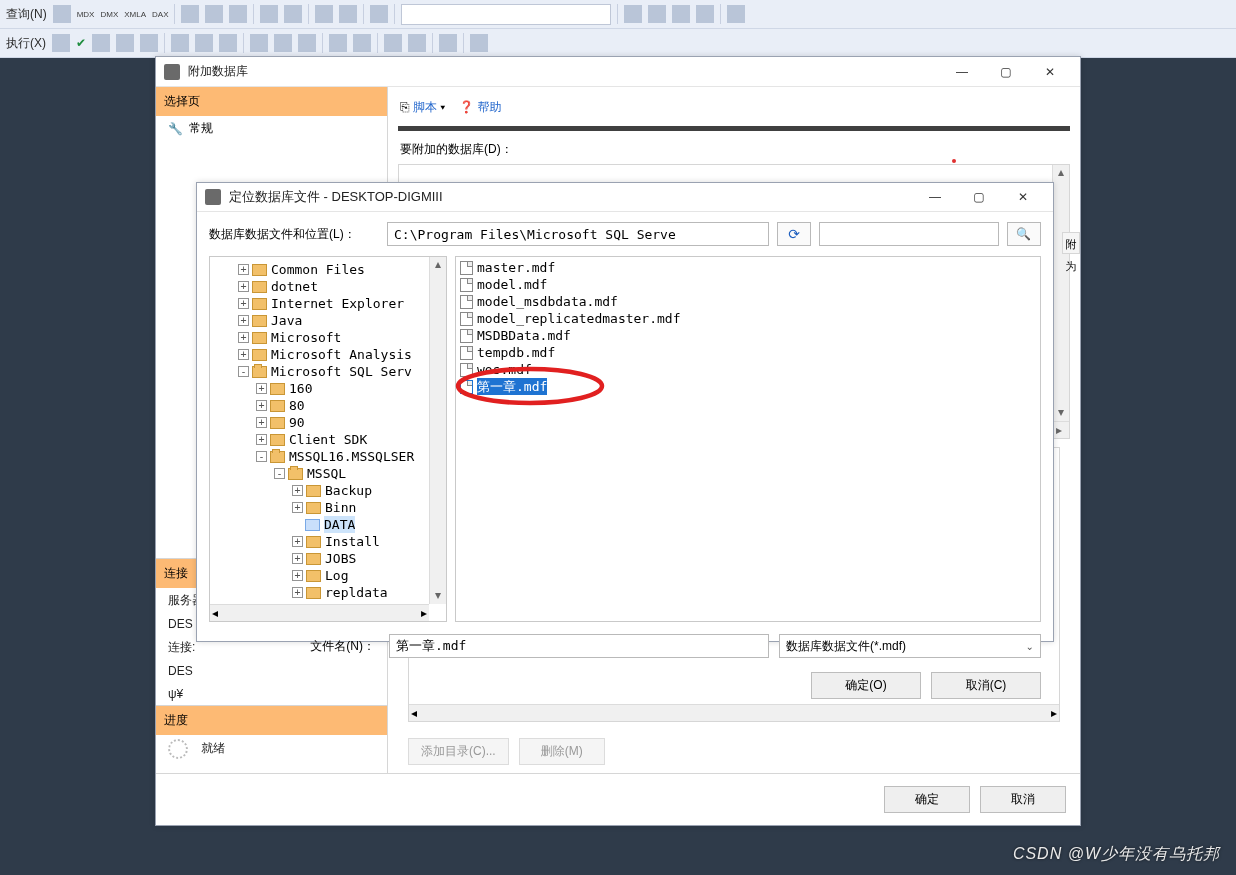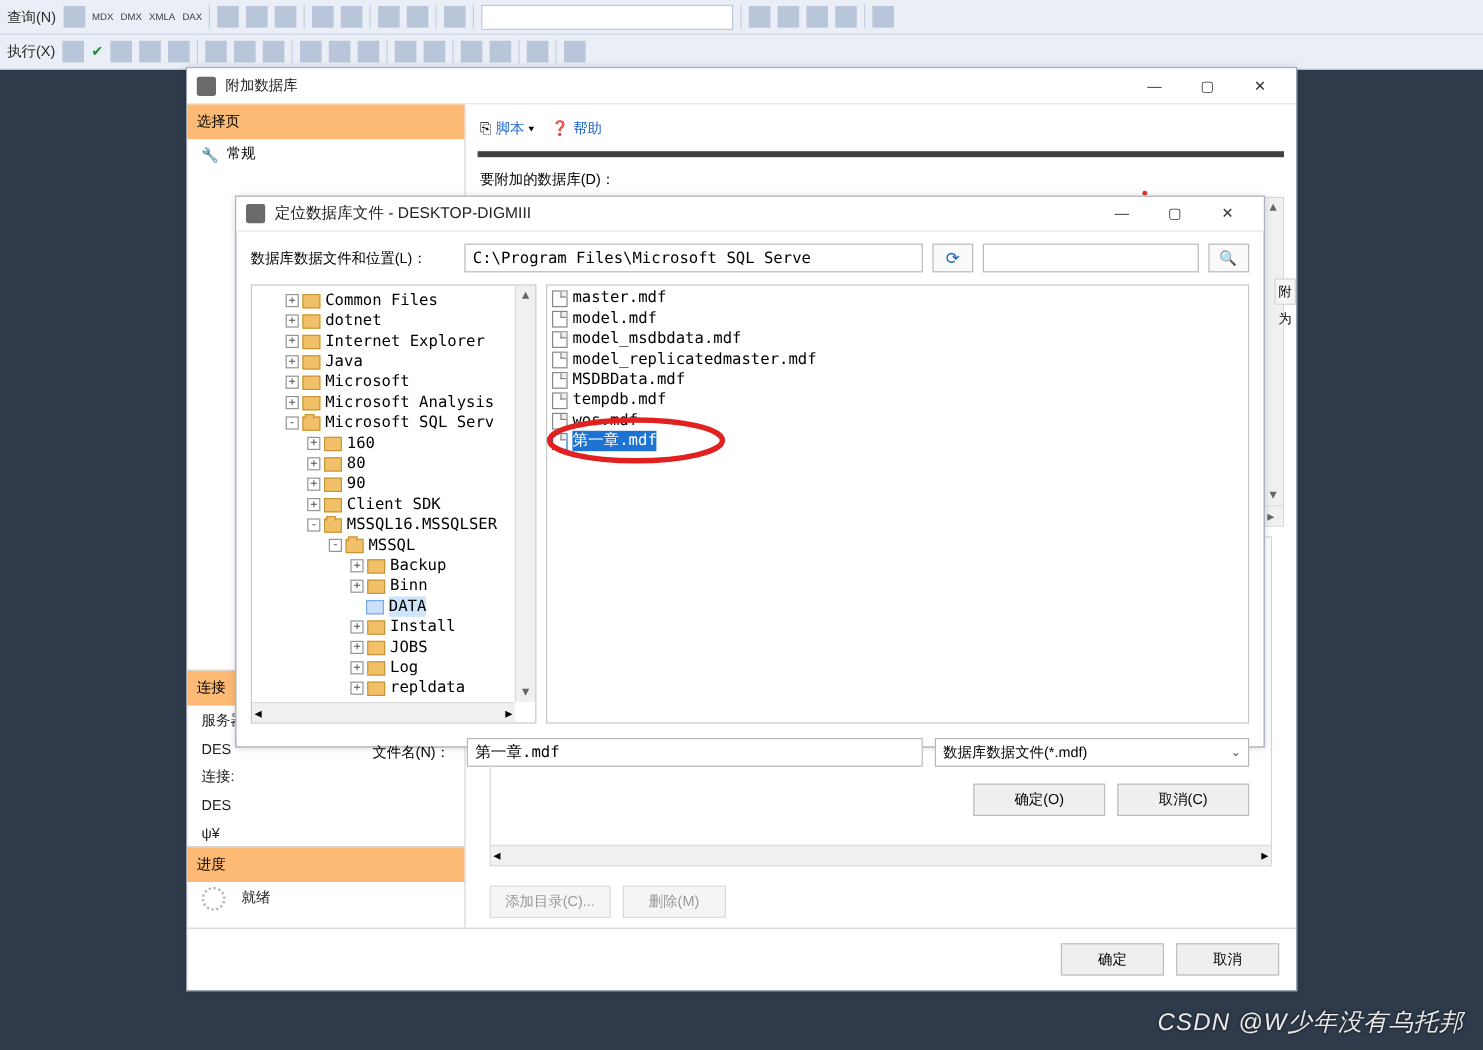--- a/index.html
+++ b/index.html
@@ -48,21 +48,21 @@
 .btn.disabled { color: #999; border-color: #dcdcdc; background: #f5f5f5; cursor: default; }
 .right-buttons-row { display: flex; gap: 10px; padding: 8px 10px 0; }
 .right-detail-header { padding: 4px 10px 0; }
 .detail-box { margin: 4px 10px 8px; border: 1px solid #d6d6d6; flex: 1; position: relative; }
 .scroll-y { position: absolute; top: 0; right: 0; bottom: 17px; width: 17px; background: #f0f0f0; border-left: 1px solid #dcdcdc; display: flex; flex-direction: column; align-items: center; justify-content: space-between; }
 .scroll-y .arrow { height: 16px; width: 100%; text-align: center; color: #666; }
 .partial-col { position: absolute; right: 0; top: 175px; width: 18px; height: 50px; }
 .partial-col .hdr { background: #f5f5f5; border: 1px solid #d6d6d6; height: 22px; font-size: 11px; line-height: 22px; text-align: center; }
 
 
-.locate { left: 196px; top: 163px; width: 858px; height: 460px; z-index: 10; }
+.locate { left: 196px; top: 182px; width: 858px; height: 460px; z-index: 10; }
 .locate-titlebar .title-text { font-size: 13px; }
 .locate-body { flex: 1; display: flex; flex-direction: column; padding: 10px 12px 8px; }
 .locate-toprow { display: flex; align-items: center; gap: 8px; margin-bottom: 10px; }
 .loc-label { min-width: 170px; }
 .loc-path { flex: 1; height: 24px; border: 1px solid #b9b9b9; padding: 3px 6px; font-family: "SimSun","Consolas",monospace; font-size: 13px; background: white; }
 .loc-refresh { width: 34px; height: 24px; border: 1px solid #b9b9b9; background: #fafafa; display: flex; align-items: center; justify-content: center; color: #1e5fbf; font-size: 14px; }
 .loc-search { width: 180px; height: 24px; border: 1px solid #b9b9b9; background: white; }
 .loc-go { width: 34px; height: 24px; border: 1px solid #b9b9b9; background: #fafafa; display: flex; align-items: center; justify-content: center; color: #777; }
 
 .locate-split { flex: 1; display: flex; gap: 8px; }
@@ -93,21 +93,21 @@
 
 .locate-bottom { padding-top: 12px; }
 .filename-row { display: flex; align-items: center; gap: 10px; margin-bottom: 14px; }
 .filename-label { min-width: 170px; text-align: right; padding-right: 4px; }
 .filename-input { flex: 1; height: 24px; border: 1px solid #b9b9b9; padding: 3px 6px; font-family: "SimSun","Consolas",monospace; font-size: 13px; background: white; }
 .filetype { width: 262px; height: 24px; border: 1px solid #b9b9b9; background: white; display: flex; align-items: center; justify-content: space-between; padding: 0 6px; }
 .filetype .chev { font-size: 10px; color: #555; }
 .locate-actions { display: flex; justify-content: flex-end; gap: 10px; }
 .locate-actions .btn { min-width: 110px; }
 
-.watermark { position: absolute; right: 16px; bottom: 10px; color: #eaeaea; font-size: 20px; letter-spacing: 1px; font-style: italic; text-shadow: 0 0 3px rgba(0,0,0,0.7); }
+.watermark { position: absolute; right: 16px; bottom: 10px; color: #eaeaea; font-size: 16px; letter-spacing: 1px; font-style: italic; text-shadow: 0 0 3px rgba(0,0,0,0.7); }
 
 .red-dot { position: absolute; width: 4px; height: 4px; background: #e03030; border-radius: 50%; }
 </style>
 </head>
 <body>
 
 <div class="app-bg">
   <div class="tb-row">
     <span class="tb-text">查询(N)</span>
     <span class="tb-icon"></span>

